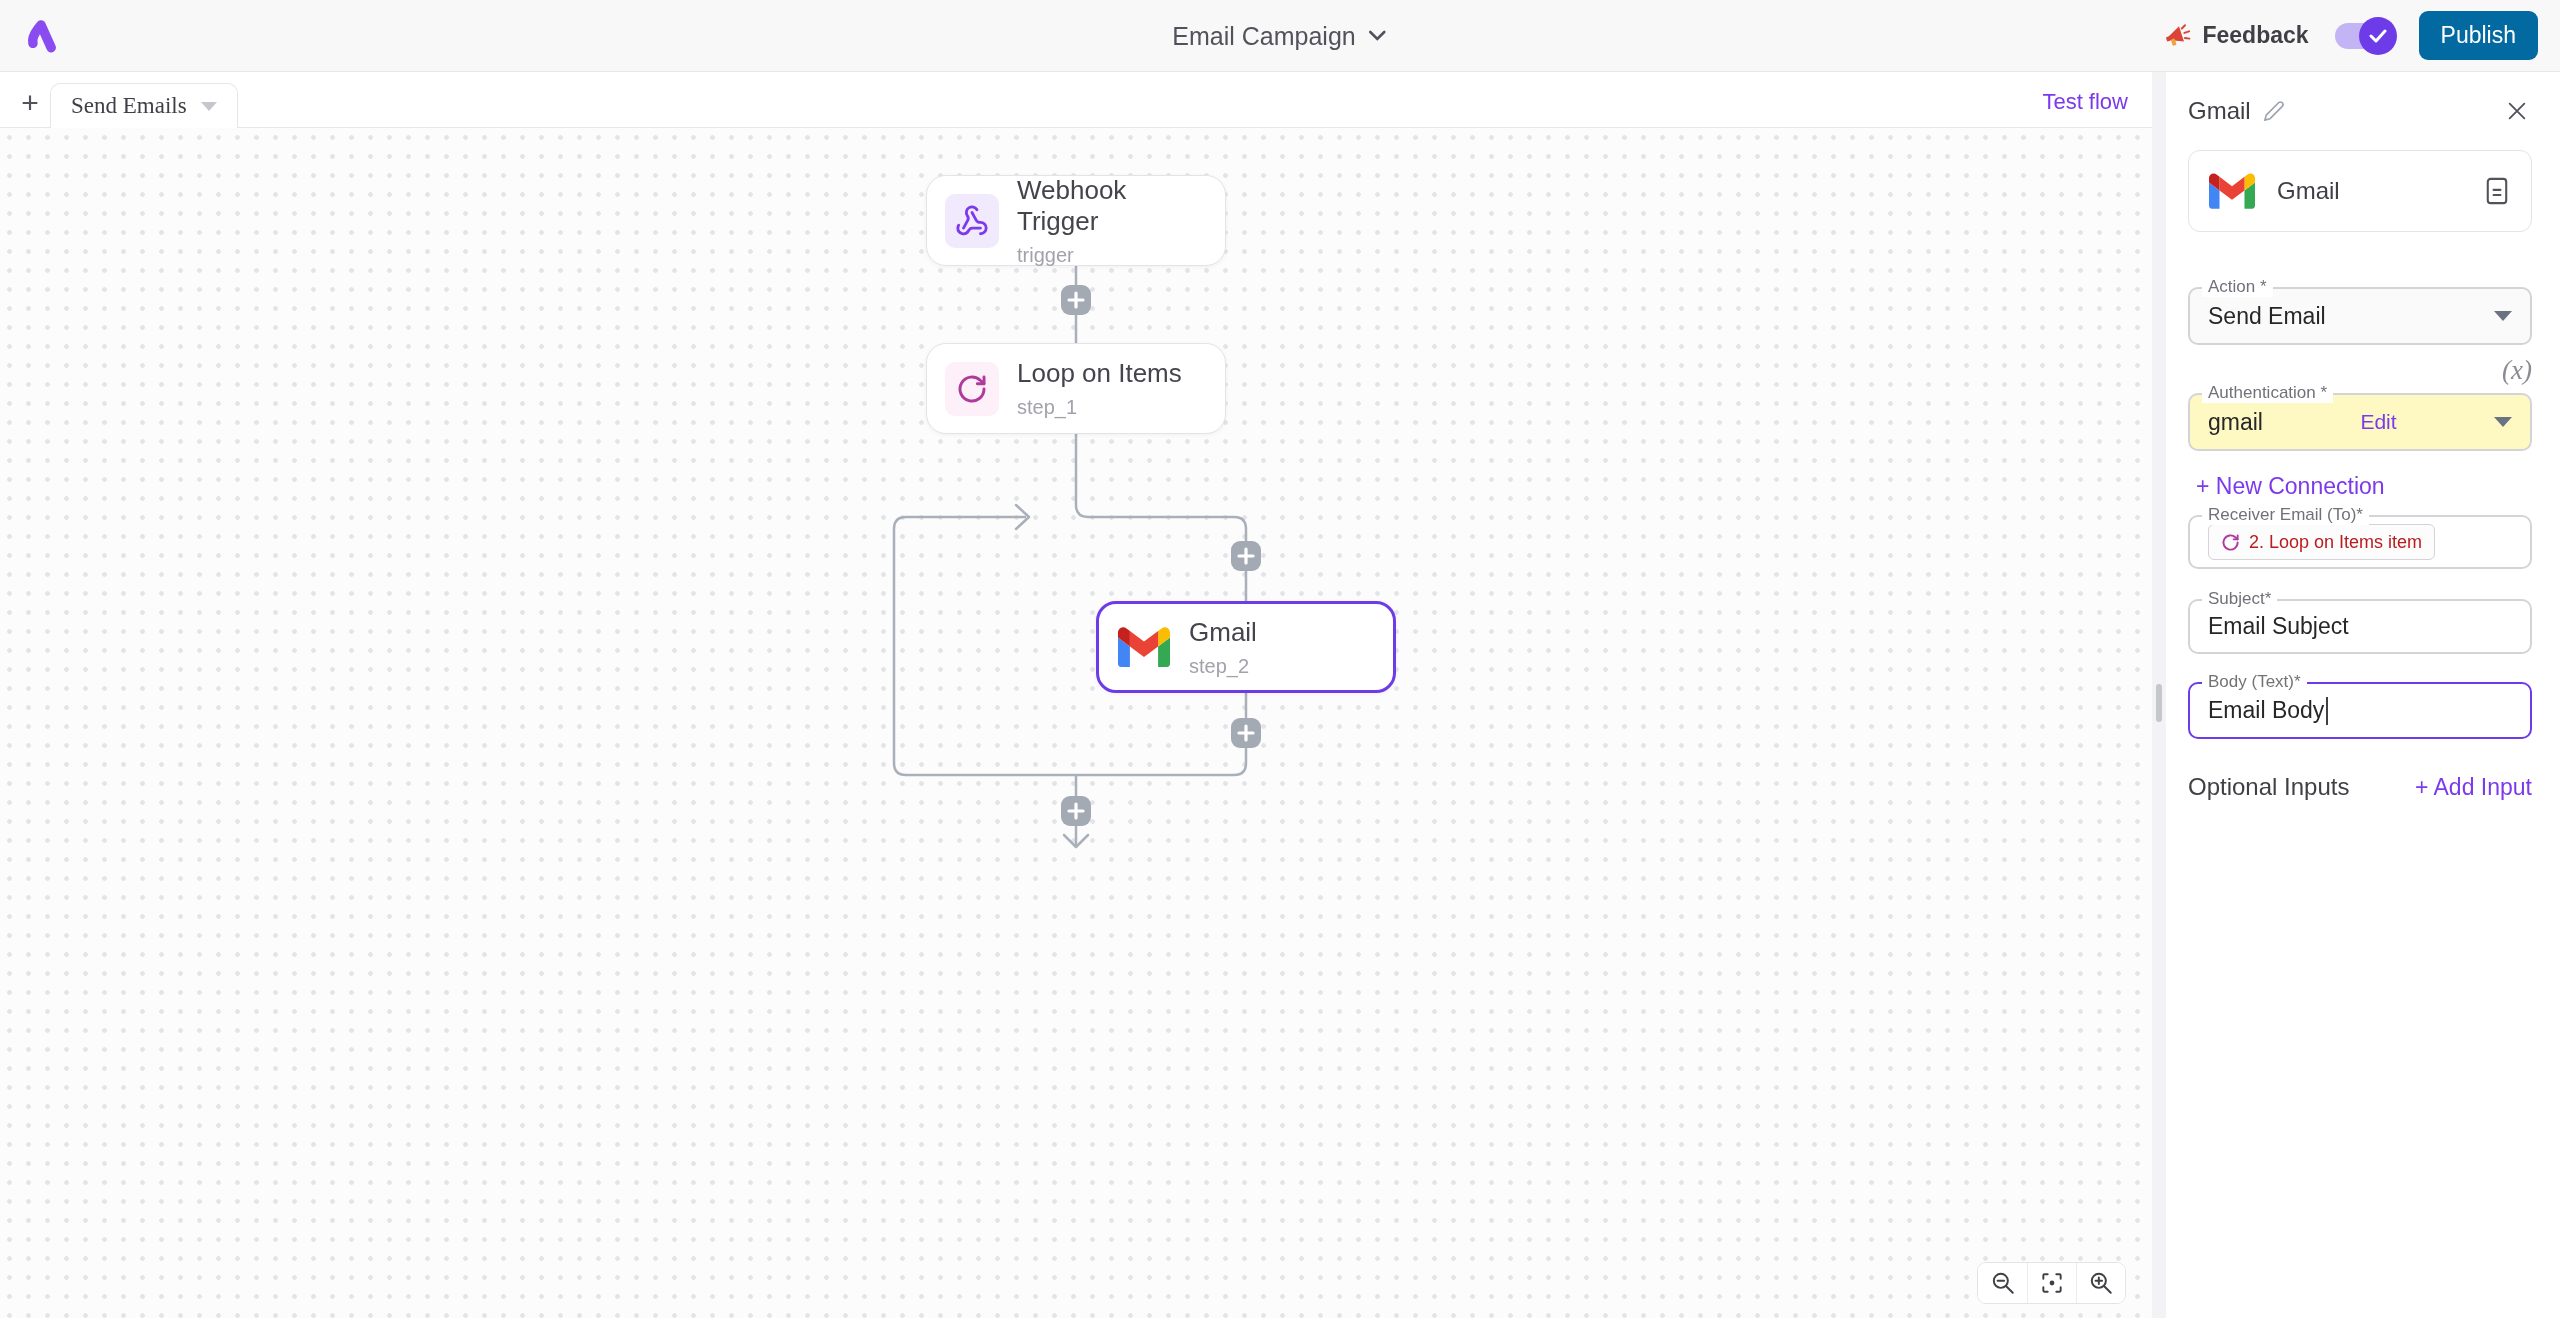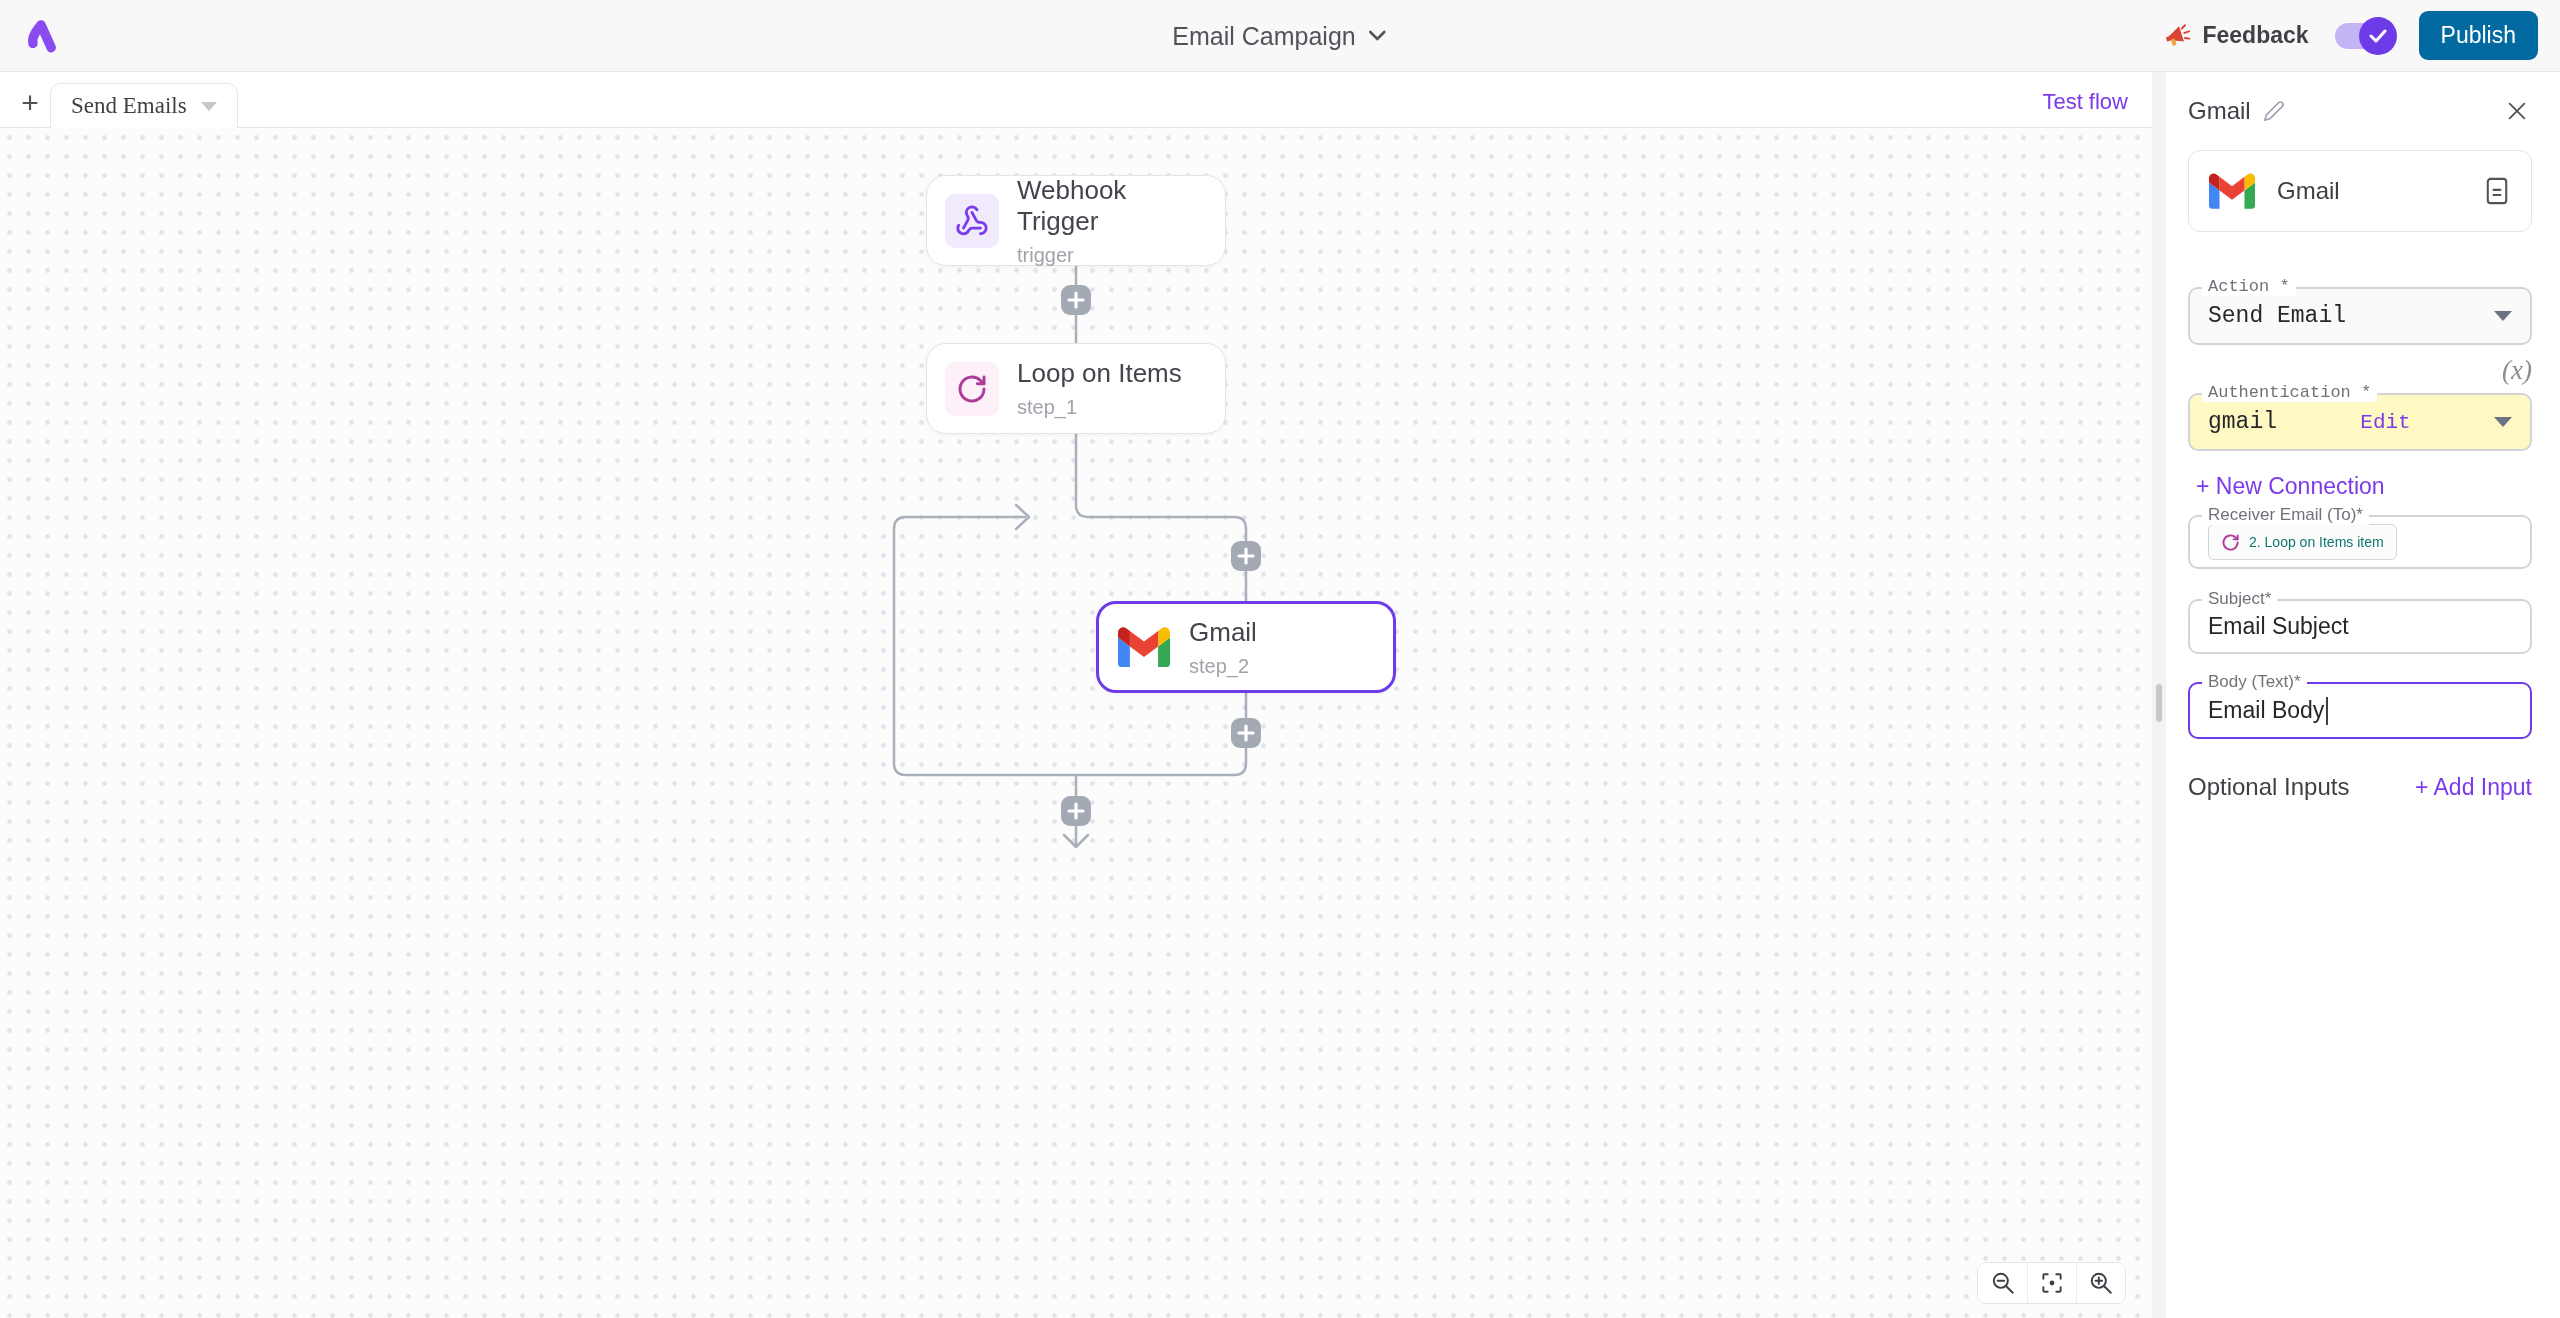--- a/index.html
+++ b/index.html
@@ -69,40 +69,40 @@
   .piece-card { margin-top:22px; height:82px; border:1.5px solid #e4e4e7; border-radius:12px;
                 display:flex; align-items:center; padding:0 20px; gap:22px; }
   .piece-name { font-size:24px; color:#3f3f46; }
   .doc-icon { margin-left:auto; display:flex; cursor:pointer; }
 
   .field { position:relative; border:2px solid #d4d4d8; border-radius:10px; min-height:58px;
            display:flex; align-items:center; padding:0 18px; background:#fff; }
   .field .legend { position:absolute; top:-12px; left:12px; background:#fff; padding:0 6px;
                    font-size:17px; color:#71717a; white-space:nowrap; }
   .field .value { font-size:23px; color:#27272a; }
-  .field.select { cursor:pointer; background:#fafafa;font-family:Liberation Mono, monospace; }
+  .field.select { cursor:pointer; background:#fafafa; }
   .field.select .legend { background:#fff; }
   .field .caret { margin-left:auto; width:0; height:0; border-left:9px solid transparent;
                   border-right:9px solid transparent; border-top:10px solid #6b7280; }
   .field.focused { border-color:#6d3be8; border-width:2.5px; }
   .field.focused .legend { color:#737373; }
   .text-caret { display:inline-block; width:2px; height:28px; background:#3f3f46; margin-left:2px; vertical-align:middle; }
 
   .var-row { display:flex; justify-content:flex-end; margin-top:12px; margin-bottom:6px; height:30px; }
   .var-icon { font-family:"Liberation Serif","DejaVu Serif",serif; font-style:italic; font-size:27px;
               color:#8b8b94; cursor:pointer; line-height:1; }
 
   .edit-link { margin-left:auto; font-size:21px; color:#7c3aed; cursor:pointer; }
   .auth-caret { margin-left:22px; }
 
   .link-purple { font-size:23px; color:#7c3aed; cursor:pointer; }
   .new-connection { margin-top:22px; margin-left:8px; height:26px; }
 
   .chip { display:flex; align-items:center; gap:9px; border:1.5px solid #d4d4d8; border-radius:6px;
-          background:#fcfcfd; height:36px; padding:0 12px; font-size:14px; color:#0f766e; }
+          background:#fcfcfd; height:36px; padding:0 12px; font-size:18px; color:#b91c1c; }
 
   .optional-row { margin-top:34px; display:flex; align-items:center; }
   .optional-label { font-size:24px; color:#3f3f46; }
   .add-input { margin-left:auto; }
 
   .mt-action { margin-top:55px; }
   .mt-auth { margin-top:0px; }
   .mt-receiver { margin-top:16px; min-height:54px; }
   .mt-subject { margin-top:30px; min-height:55px; }
   .mt-body { margin-top:28px; min-height:57px; }

